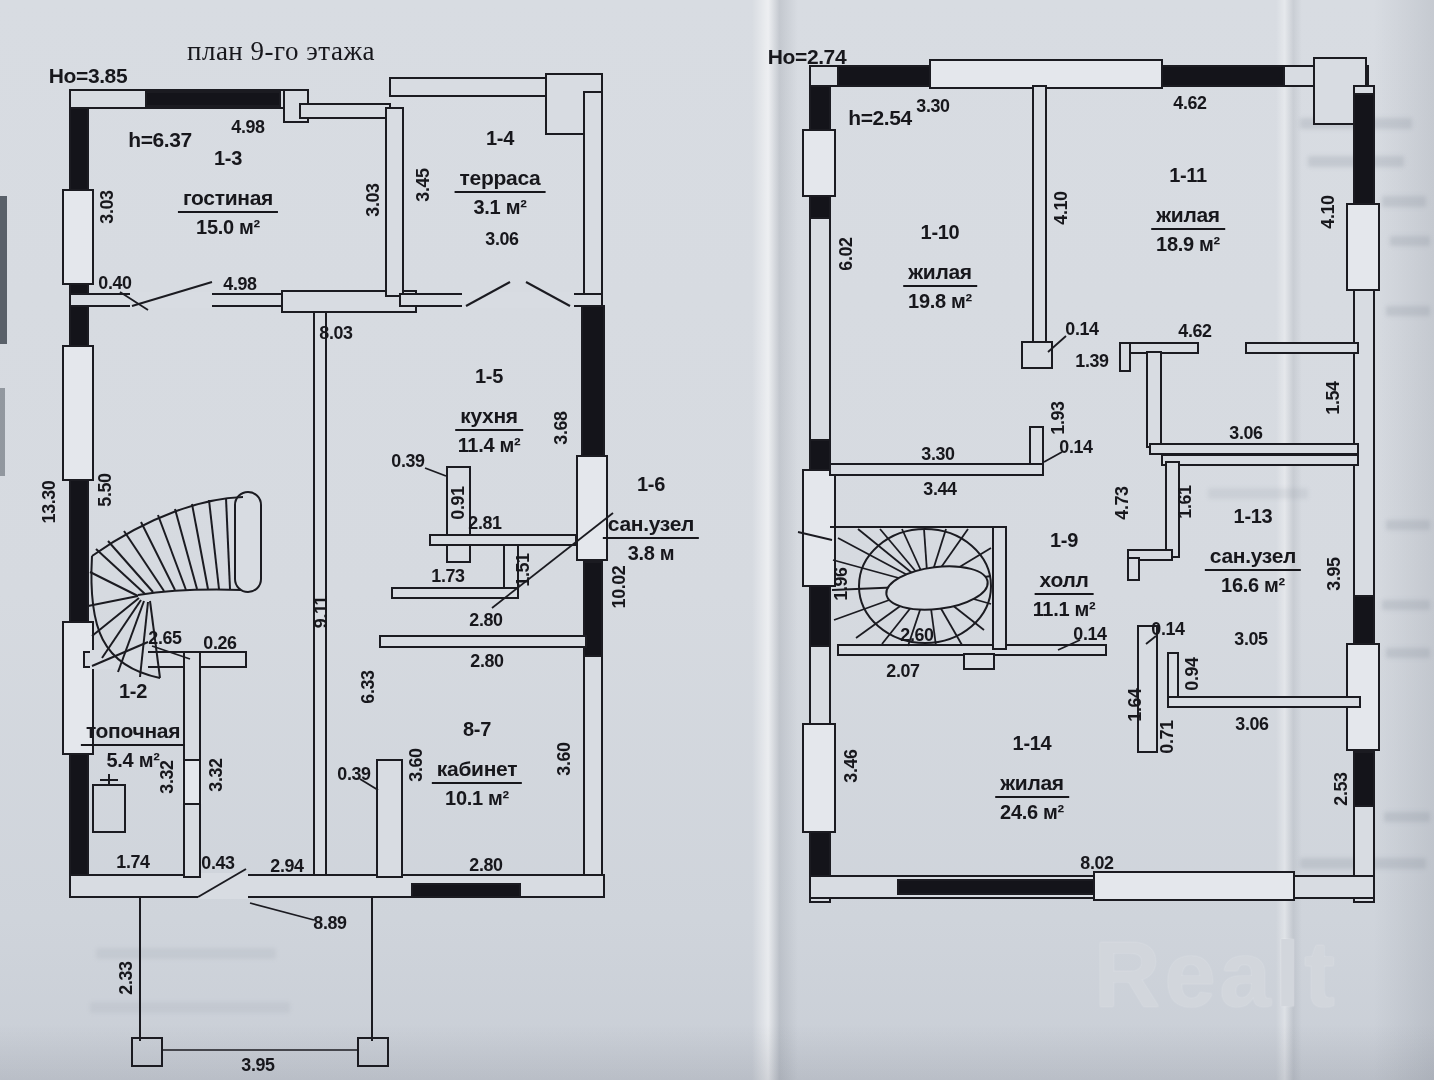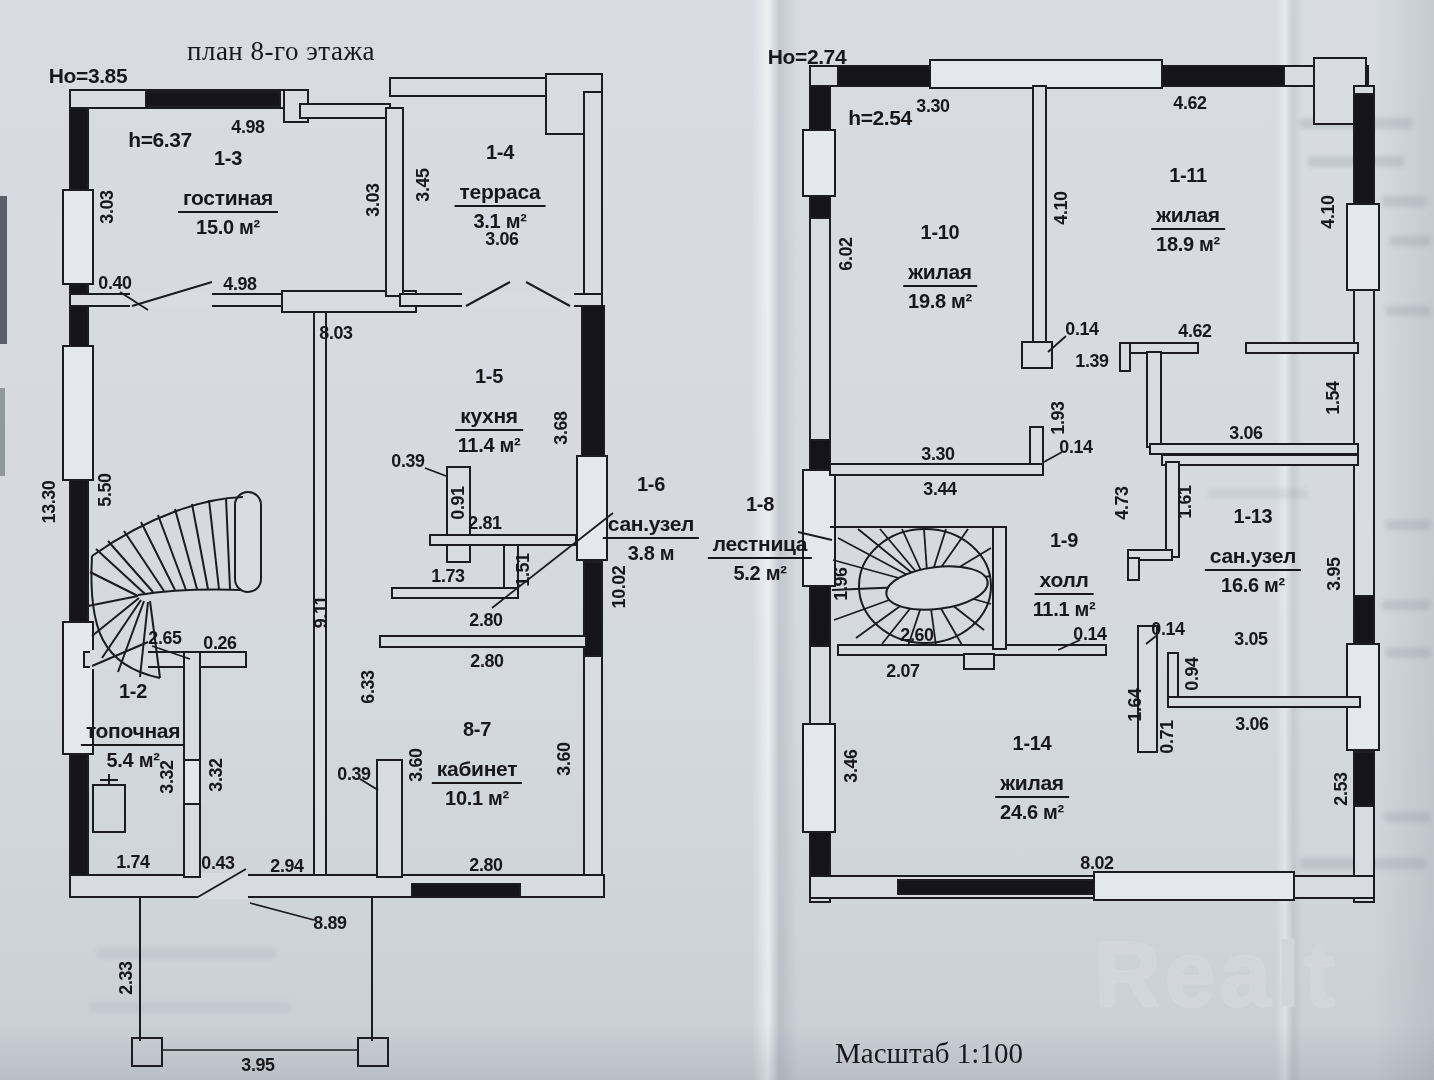--- a/index.html
+++ b/index.html
@@ -249,32 +249,32 @@
           <line x1="928" y1="586" x2="832" y2="590"></line>
           <line x1="928" y1="586" x2="833" y2="560"></line>
           <line x1="928" y1="586" x2="838" y2="538"></line>
         </g>
         <ellipse cx="925" cy="586" rx="66" ry="57"></ellipse>
         <ellipse cx="937" cy="588" rx="51" ry="21" fill="#d8dce2" transform="rotate(-7 937 588)"></ellipse>
       </g>
     </g>
   </svg>
 
-  <div class="plan-title" style="left:281px;top:36px">план 8-го этажа</div>
+  <div class="plan-title" style="left:281px;top:36px">план 9-го этажа</div>
   <div class="hlabel" style="left:88px;top:76px">Но=3.85</div>
   <div class="hlabel" style="left:160px;top:140px">h=6.37</div>
   <div class="hlabel" style="left:807px;top:57px">Но=2.74</div>
   <div class="hlabel" style="left:880px;top:118px">h=2.54</div>
 
   <div class="room" style="left:228px;top:148px">
     <div class="rid">1-3</div><br>
     <span class="rname">гостиная</span>
     <div class="rarea">15.0 м²</div>
   </div>
-  <div class="room" style="left:500px;top:142px">
+  <div class="room" style="left:500px;top:128px">
     <div class="rid">1-4</div><br>
     <span class="rname">терраса</span>
     <div class="rarea">3.1 м²</div>
   </div>
   <div class="room" style="left:489px;top:366px">
     <div class="rid">1-5</div><br>
     <span class="rname">кухня</span>
     <div class="rarea">11.4 м²</div>
   </div>
   <div class="room" style="left:651px;top:474px">
@@ -295,25 +295,20 @@
 
   <div class="room" style="left:940px;top:222px">
     <div class="rid">1-10</div><br>
     <span class="rname">жилая</span>
     <div class="rarea">19.8 м²</div>
   </div>
   <div class="room" style="left:1188px;top:165px">
     <div class="rid">1-11</div><br>
     <span class="rname">жилая</span>
     <div class="rarea">18.9 м²</div>
-  </div>
-  <div class="room" style="left:760px;top:494px">
-    <div class="rid">1-8</div><br>
-    <span class="rname">лестница</span>
-    <div class="rarea">5.2 м²</div>
   </div>
   <div class="room" style="left:1064px;top:530px">
     <div class="rid">1-9</div><br>
     <span class="rname">холл</span>
     <div class="rarea">11.1 м²</div>
   </div>
   <div class="room" style="left:1253px;top:506px">
     <div class="rid">1-13</div><br>
     <span class="rname">сан.узел</span>
     <div class="rarea">16.6 м²</div>
@@ -384,16 +379,15 @@
   <span class="dim" style="left:1251px;top:638px">3.05</span>
   <span class="dim v" style="left:1191px;top:674px">0.94</span>
   <span class="dim v" style="left:1134px;top:705px">1.64</span>
   <span class="dim v" style="left:1166px;top:737px">0.71</span>
   <span class="dim" style="left:1252px;top:723px">3.06</span>
   <span class="dim v" style="left:1333px;top:574px">3.95</span>
   <span class="dim v" style="left:850px;top:766px">3.46</span>
   <span class="dim" style="left:1097px;top:862px">8.02</span>
   <span class="dim v" style="left:1340px;top:789px">2.53</span>
 
-  <div class="scale-label" style="left:929px;top:1053px">Масштаб 1:100</div>
   <div class="watermark">Realt</div>
 
 </div>
 
 </body></html>

